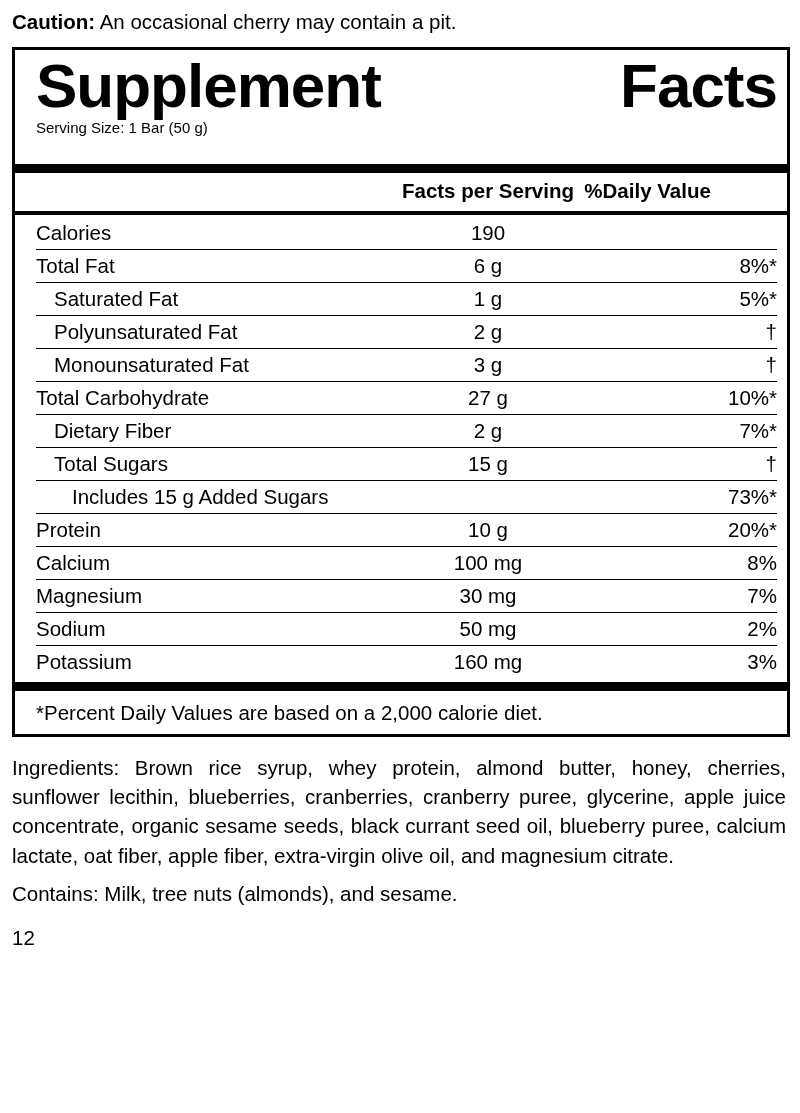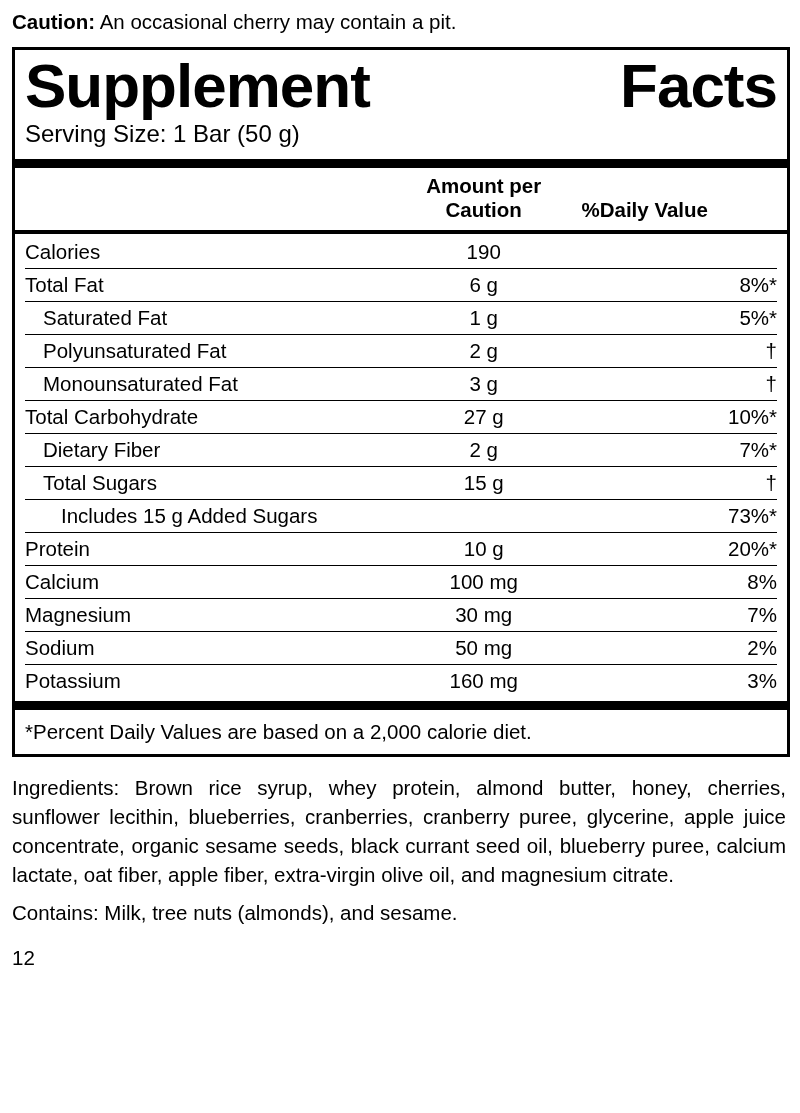--- a/index.html
+++ b/index.html
@@ -35,37 +35,37 @@
   }
 
   
   .panel {
     margin: 0 10px 0 12px;
     border: 3px solid #000;
     box-sizing: border-box;
     padding: 0 0 0 0;
   }
   .panel-inner {
-    padding: 2px 10px 4px 10px;
+    padding: 2px 10px 4px 21px;
   }
   .sf-title {
     font-size: 62px;
     font-weight: bold;
     letter-spacing: -1px;
     line-height: 1.02;
     margin: 2px 0 2px 0;
     display: flex;
     justify-content: space-between;
     white-space: nowrap;
   }
   .sf-title .w1 { margin-right: 6px; }
   .serving {
-    font-size: 24px;
+    font-size: 15px;
     line-height: 1.25;
-    margin: 2px 0 6px 0;
+    margin: 2px 0 22px 0;
   }
 
   .rule-thick {
     height: 9px;
     background: #000;
     margin: 0;
   }
   .rule-med {
     height: 4px;
     background: #000;
@@ -144,21 +144,21 @@
       <div class="serving">Serving Size: 1 Bar (50 g)</div>
     </div>
 
     <div class="rule-thick"></div>
 
     <div class="panel-inner">
       <table class="nut">
         <tbody>
             <tr class="hdr">
           <th class="col-name"></th>
-          <th class="col-amt">Amount per Caution</th>
+          <th class="col-amt">Facts per Serving</th>
           <th class="col-dv">%Daily Value</th>
         </tr>
       </tbody>
         </table>
     </div>
 
     <div class="rule-med"></div>
 
     <div class="panel-inner">
       <table class="nut">

